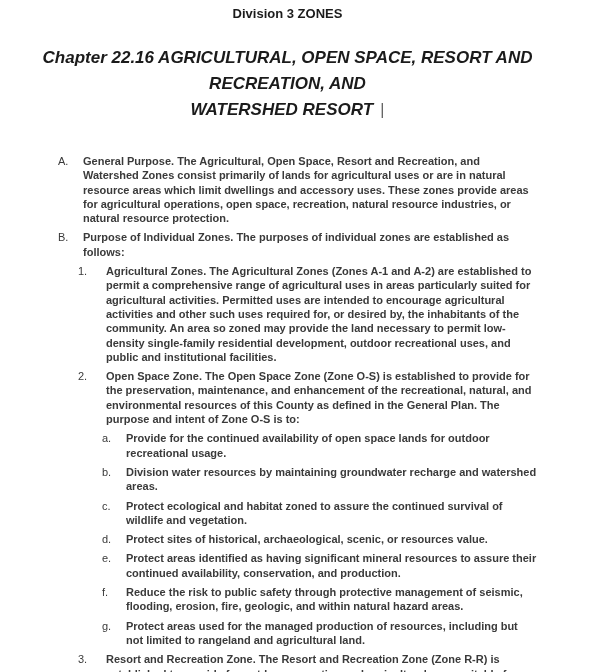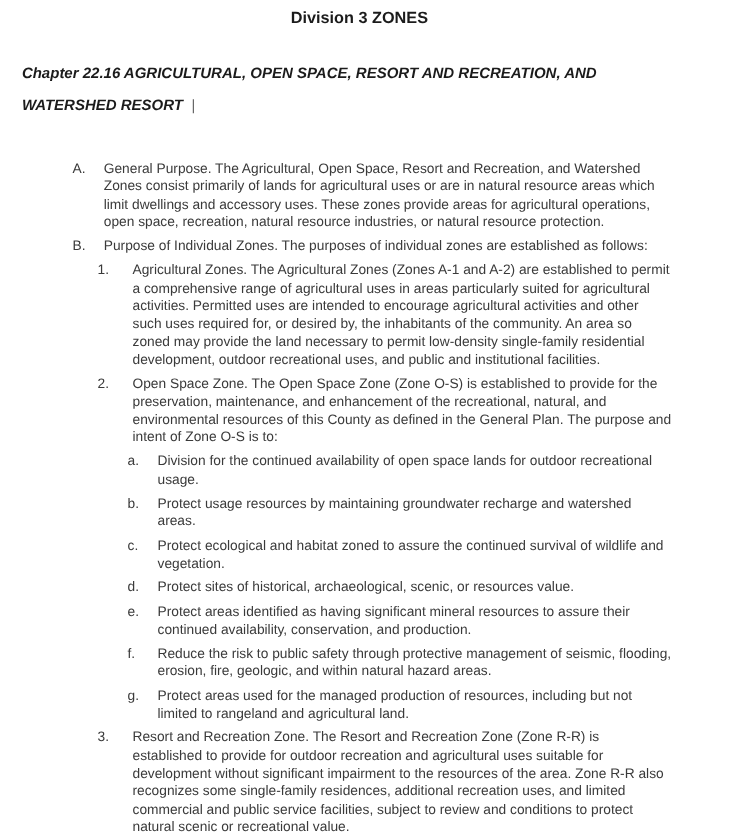--- a/index.html
+++ b/index.html
@@ -21,22 +21,22 @@
     padding-top: 7px;
     text-align: center;
     font-size: 13px;
     line-height: 14px;
     font-weight: bold;
     color: #1b1b1b;
   }
   .chapter-heading {
     margin: 24px auto 0 auto;
     max-width: 540px;
-    text-align: left;
-    font-size: 12px;
+    text-align: center;
+    font-size: 17px;
     line-height: 26px;
     font-weight: bold;
     font-style: italic;
     color: #1b1b1b;
   }
   .chapter-heading .line { display: block; }
   .text-cursor {
     display: inline-block;
     font-style: normal;
     font-weight: normal;
@@ -54,21 +54,21 @@
   .body-text {
     font-size: 11px;
     line-height: 14.3px;
   }
   .row {
     display: flex;
     margin-bottom: 5px;
     margin-right: 38px;
   }
   .row .marker { flex: 0 0 auto; }
-  .row .text   { flex: 1 1 auto; }
+  .row .text   { flex: 1 1 auto; font-weight: bold; }
   .l0 { margin-left: 58px; }
   .l0 .marker { width: 25px; }
   .l1 { margin-left: 78px; }
   .l1 .marker { width: 28px; }
   .l2 { margin-left: 102px; }
   .l2 .marker { width: 24px; }
   .first-item { margin-top: 31px; }
 </style>
 </head>
 <body>
@@ -100,26 +100,26 @@
       <span class="text">Agricultural Zones. The Agricultural Zones (Zones A-1 and A-2) are established to permit a comprehensive range of agricultural uses in areas particularly suited for agricultural activities. Permitted uses are intended to encourage agricultural activities and other such uses required for, or desired by, the inhabitants of the community. An area so zoned may provide the land necessary to permit low-density single-family residential development, outdoor recreational uses, and public and institutional facilities.</span>
     </div>
 
     <div class="row l1">
       <span class="marker">2.</span>
       <span class="text">Open Space Zone. The Open Space Zone (Zone O-S) is established to provide for the preservation, maintenance, and enhancement of the recreational, natural, and environmental resources of this County as defined in the General Plan. The purpose and intent of Zone O-S is to:</span>
     </div>
 
     <div class="row l2">
       <span class="marker">a.</span>
-      <span class="text">Division for the continued availability of open space lands for outdoor recreational usage.</span>
+      <span class="text">Provide for the continued availability of open space lands for outdoor recreational usage.</span>
     </div>
 
     <div class="row l2">
       <span class="marker">b.</span>
-      <span class="text">Protect usage resources by maintaining groundwater recharge and watershed areas.</span>
+      <span class="text">Division water resources by maintaining groundwater recharge and watershed areas.</span>
     </div>
 
     <div class="row l2">
       <span class="marker">c.</span>
       <span class="text">Protect ecological and habitat zoned to assure the continued survival of wildlife and vegetation.</span>
     </div>
 
     <div class="row l2">
       <span class="marker">d.</span>
       <span class="text">Protect sites of historical, archaeological, scenic, or resources value.</span>

